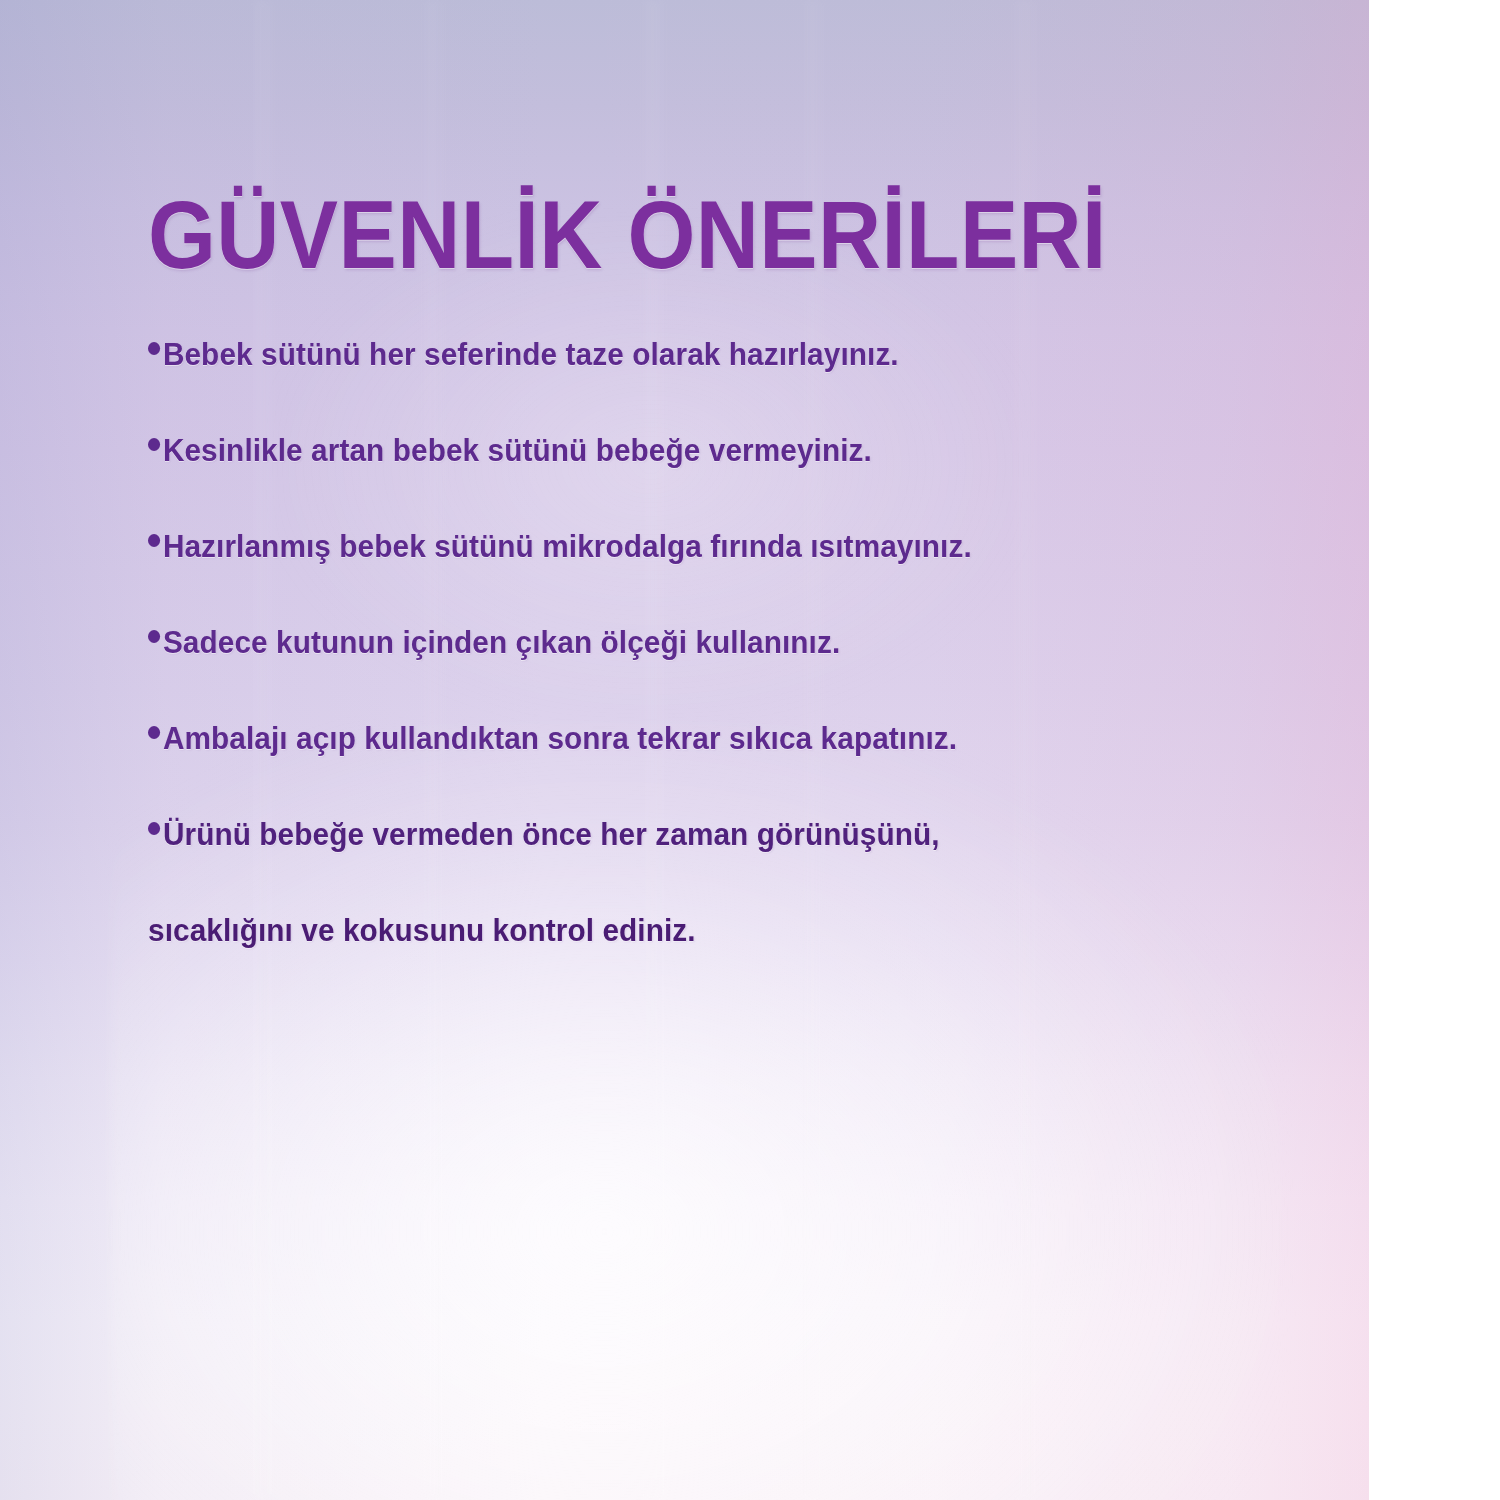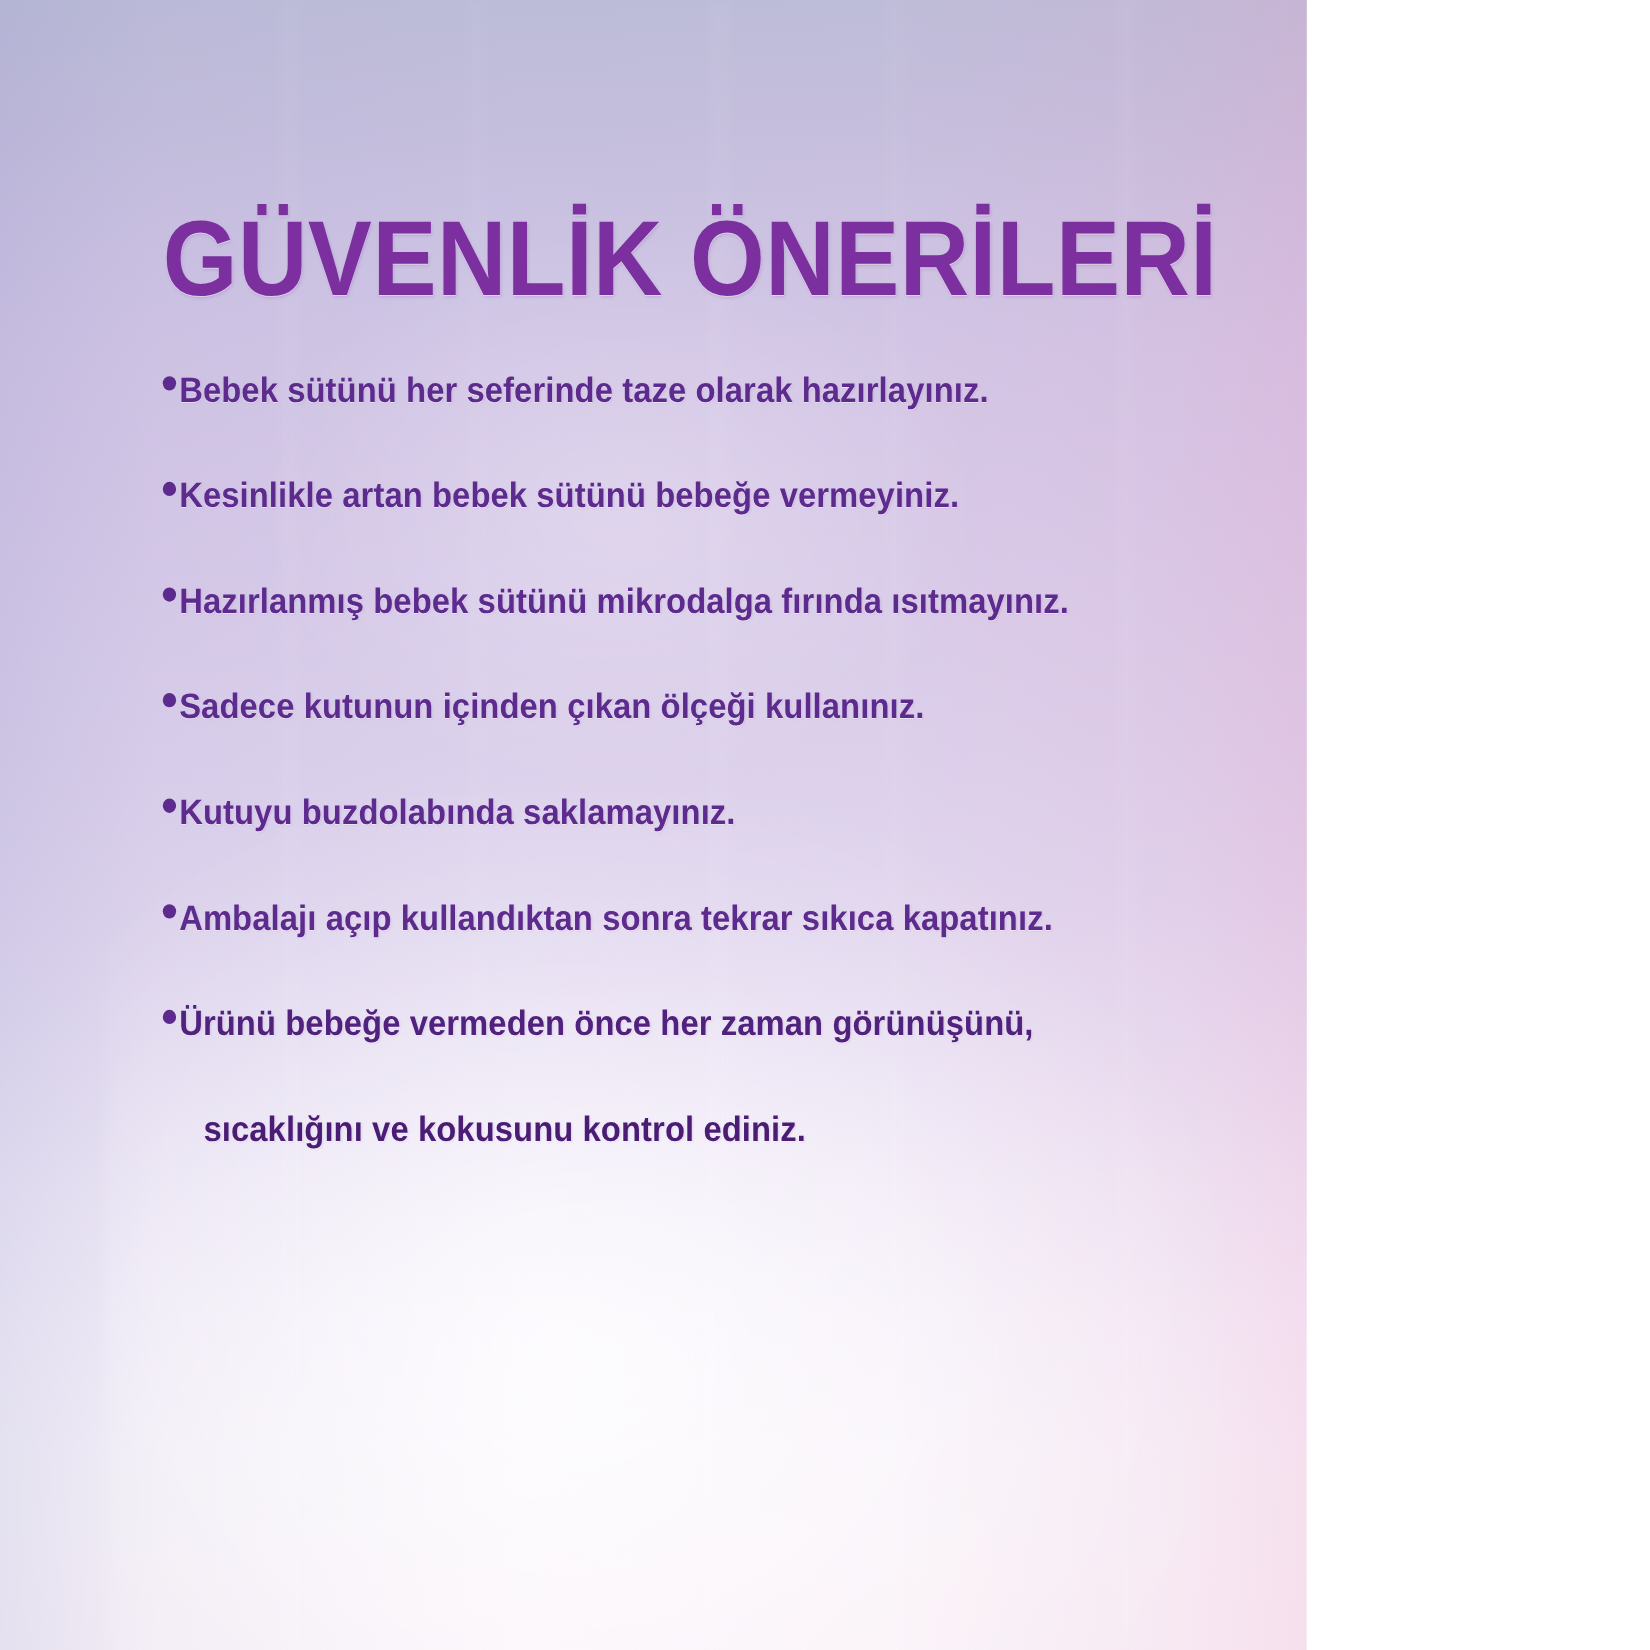--- a/index.html
+++ b/index.html
@@ -4,21 +4,21 @@
 <title>Güvenlik Önerileri</title>
 <style>
   html, body {
     margin: 0;
     padding: 0;
     background: #ffffff;
   }
 
   #panel {
     position: relative;
-    width: 1188px;
+    width: 1369px;
     height: 1500px;
     overflow: hidden;
     font-family: "Liberation Sans", "DejaVu Sans", sans-serif;
     
     background:
       linear-gradient(to bottom,
         #bcbcd8 0%,
         #c3bedc 7%,
         #cbc2e2 14%,
         #d2c6e6 22%,
@@ -169,41 +169,40 @@
     vertical-align: 0.30em;
     margin-right: 3px;
   }
 
   .line .txt {
     display: inline-block;
   }
 
   
   .line.deep { color: #50217d; }
-  .line.deepest { color: #4a1c74; margin-left: 37px; }
+  .line.deepest { color: #4a1c74; }
 </style>
 </head>
 <body>
 
 <div id="panel">
 
   <div id="bg-horizontal-tint"></div>
   <div id="bg-bloom-top"></div>
   <div id="bg-bloom"></div>
   <div id="bg-streaks"></div>
 
   <div id="content">
 
     <h1 id="title">GÜVENLİK ÖNERİLERİ</h1>
 
     <div id="list">
         <div class="line"><span class="row"><span class="dot"></span><span class="txt">Bebek sütünü her seferinde taze olarak hazırlayınız.</span></span></div>
         <div class="line"><span class="row"><span class="dot"></span><span class="txt">Kesinlikle artan bebek sütünü bebeğe vermeyiniz.</span></span></div>
         <div class="line"><span class="row"><span class="dot"></span><span class="txt">Hazırlanmış bebek sütünü mikrodalga fırında ısıtmayınız.</span></span></div>
         <div class="line"><span class="row"><span class="dot"></span><span class="txt">Sadece kutunun içinden çıkan ölçeği kullanınız.</span></span></div>
-        <div class="line"><span class="row"><span class="dot"></span><span class="txt">Kutuyu buzdolabında saklamayınız.</span></span></div>
         <div class="line"><span class="row"><span class="dot"></span><span class="txt">Ambalajı açıp kullandıktan sonra tekrar sıkıca kapatınız.</span></span></div>
         <div class="line deep"><span class="row"><span class="dot"></span><span class="txt">Ürünü bebeğe vermeden önce her zaman görünüşünü,</span></span></div>
         <div class="line cont deepest"><span class="row"><span class="txt">sıcaklığını ve kokusunu kontrol ediniz.</span></span></div>
       </div>
 
   </div>
 </div>
 
 </body></html>

